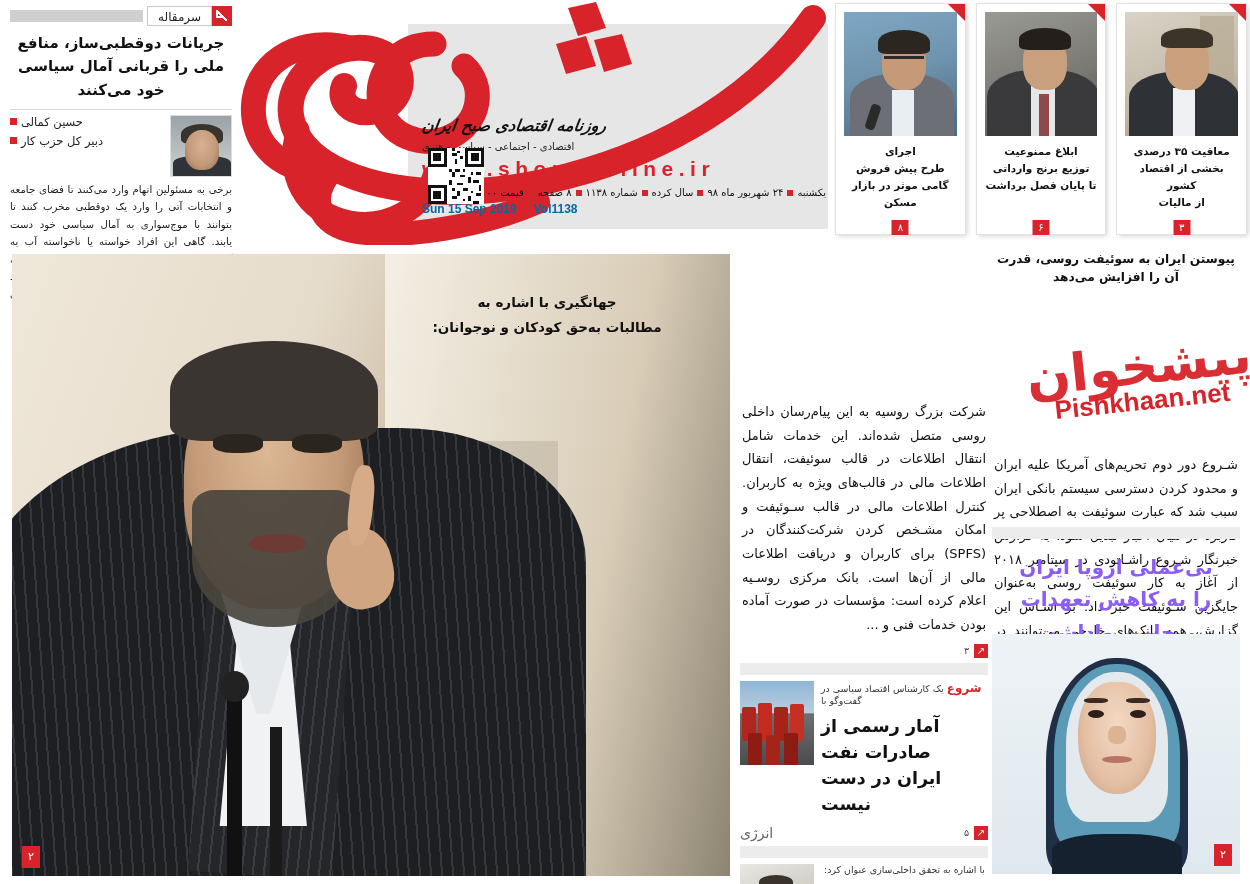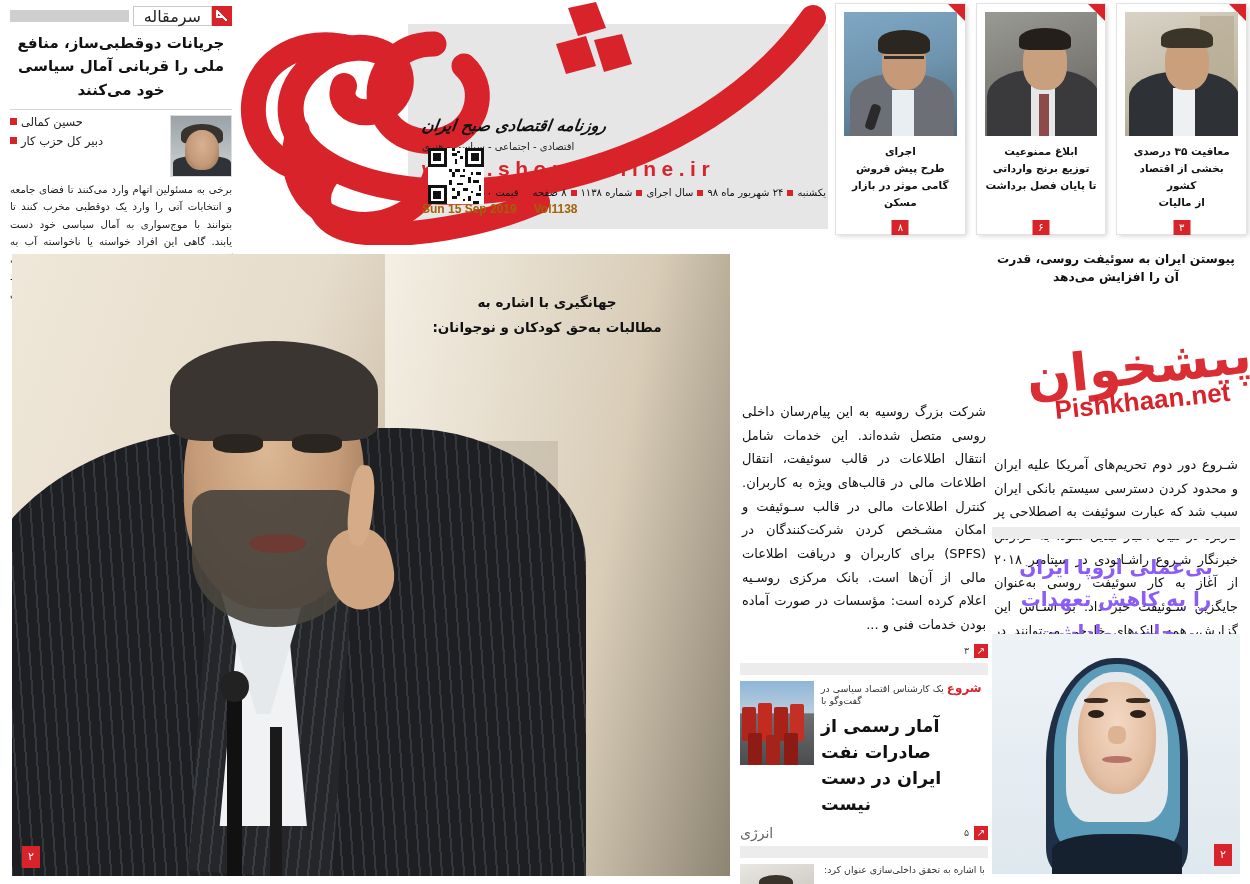--- a/index.html
+++ b/index.html
@@ -22,21 +22,21 @@
              gap:0px; height:20px; margin-bottom:4px; }
   .ed-arrowbox { width:20px; height:20px; background:#d8232a; position:relative;
                  flex:0 0 auto; }
   .ed-arrowbox::after{ content:""; position:absolute; left:5px; top:5px;
      width:10px; height:10px;
      background:
        linear-gradient(45deg, transparent 44%, #fff 44%, #fff 56%, transparent 56%);
   }
   .ed-arrowbox::before{ content:""; position:absolute; left:4px; top:4px; width:6px; height:6px;
      border-left:2px solid #fff; border-bottom:2px solid #fff; }
-  .ed-label { font-size:16px; color:#222; padding:1px 10px 2px 10px;
+  .ed-label { font-size:12px; color:#222; padding:1px 10px 2px 10px;
               border:1px solid #c9c9c9; background:#fff; height:20px; line-height:18px;
               flex:0 0 auto; }
   .ed-greybar { flex:1 1 auto; height:12px; background:#cfcfcf; margin-right:4px; }
   .ed-title { font-size:15px; font-weight:bold; line-height:1.55; color:#111;
               text-align:center; margin:6px 0 7px 0; letter-spacing:-0.2px; }
   .ed-hr { height:1px; background:#d6d6d6; margin:4px 0 5px; }
   .ed-author-wrap { display:flex; gap:6px; align-items:flex-start; }
   .ed-portrait { width:62px; height:62px; flex:0 0 auto; overflow:hidden;
                  border:1px solid #ddd; background:#b9b2a8; position:relative; }
   .ed-portrait .face { position:absolute; left:14px; top:14px; width:34px; height:40px;
@@ -64,21 +64,21 @@
                 direction:rtl; text-align:left; }
   .mast-slogan { font-size:16px; color:#111; font-style:italic; text-align:left;
                  margin-bottom:6px; font-weight:bold; transform:skewX(-8deg); }
   .mast-cats { font-size:10px; color:#222; text-align:left; margin-bottom:5px; letter-spacing:0.5px;}
   .mast-url { font-size:21px; color:#d8232a; font-weight:bold; letter-spacing:5.5px;
               text-align:left; direction:ltr; margin-bottom:6px; font-family:"Liberation Sans",sans-serif;}
   .mast-dateline { font-size:10px; color:#111; text-align:left; direction:rtl;
                    display:flex; justify-content:flex-start; align-items:center; gap:4px;
                    flex-wrap:nowrap; margin-bottom:4px;}
   .mast-dateline .sq { width:6px; height:6px; }
-  .mast-en { font-size:12px; font-weight:bold; color:#a16207; direction:ltr; text-align:left;
+  .mast-en { font-size:12px; font-weight:bold; color:#0369a1; direction:ltr; text-align:left;
              display:flex; gap:5px; align-items:center; font-family:"Liberation Sans",sans-serif;}
   .qr { position:absolute; left:190px; top:148px; width:56px; height:56px; z-index:4; background:#fff;}
 
   
   .teasers { position:absolute; left:836px; top:4px; width:410px; height:230px;
              display:flex; gap:12px; direction:ltr; }
   .teaser { position:relative; width:131px; background:#fff;
             box-shadow:0 0 0 1px #e2e2e2, 2px 2px 5px rgba(0,0,0,.18); }
   .teaser .corner { position:absolute; right:0; top:0; width:0; height:0;
             border-left:17px solid transparent; border-top:17px solid #d8232a; }
@@ -258,21 +258,21 @@
 
       <div class="mast-right">
         <div class="mast-slogan">روزنامه اقتصادی صبح ایران</div>
         <div class="mast-cats">اقتصادی - اجتماعی - سیاسی - هنری</div>
         <div class="mast-url">www.shoroonline.ir</div>
         <div class="mast-dateline">
           <span>یکشنبه</span>
           <span class="sq"></span>
           <span>۲۴ شهریور ماه ۹۸</span>
           <span class="sq"></span>
-          <span>سال اجرای</span>
+          <span>سال کرده</span>
           <span class="sq"></span>
           <span>شماره ۱۱۳۸</span>
           <span class="sq"></span>
           <span>۸ صفحه</span>
           <span class="sq"></span>
           <span>قیمت ۱۰۰۰</span>
         </div>
         <div class="mast-en">
           <span>Sun 15  Sep  2019</span>
           <span class="sq"></span>

